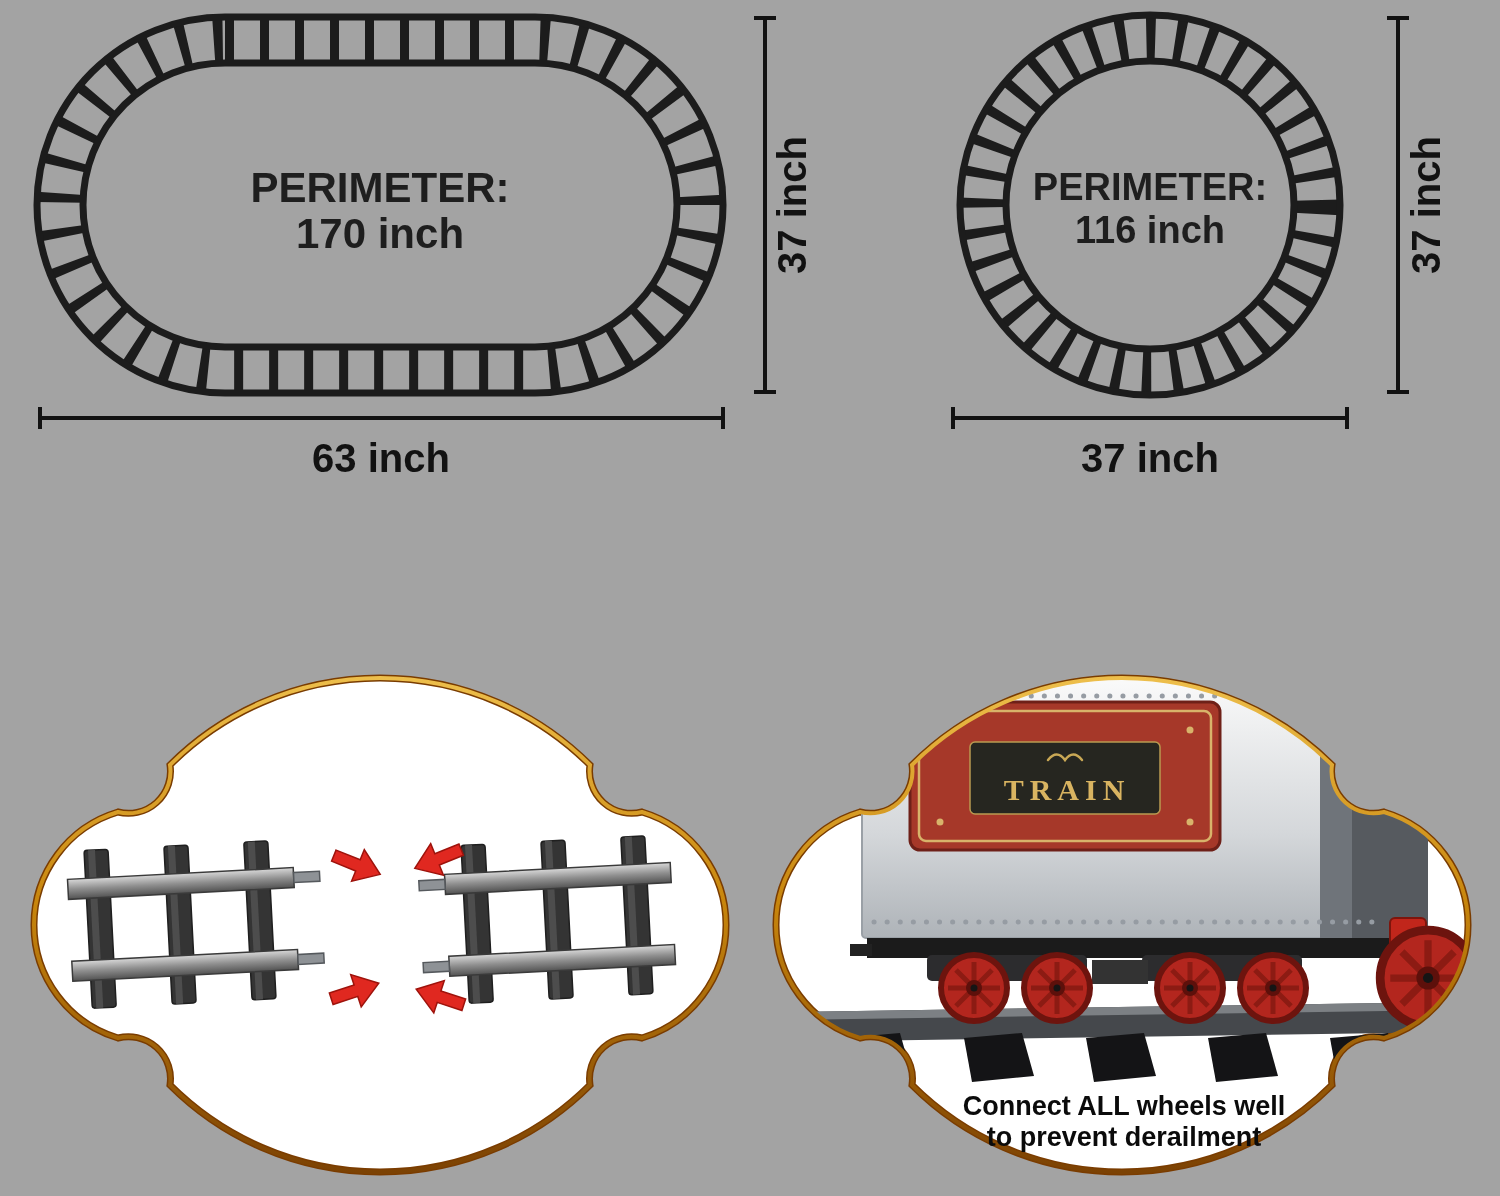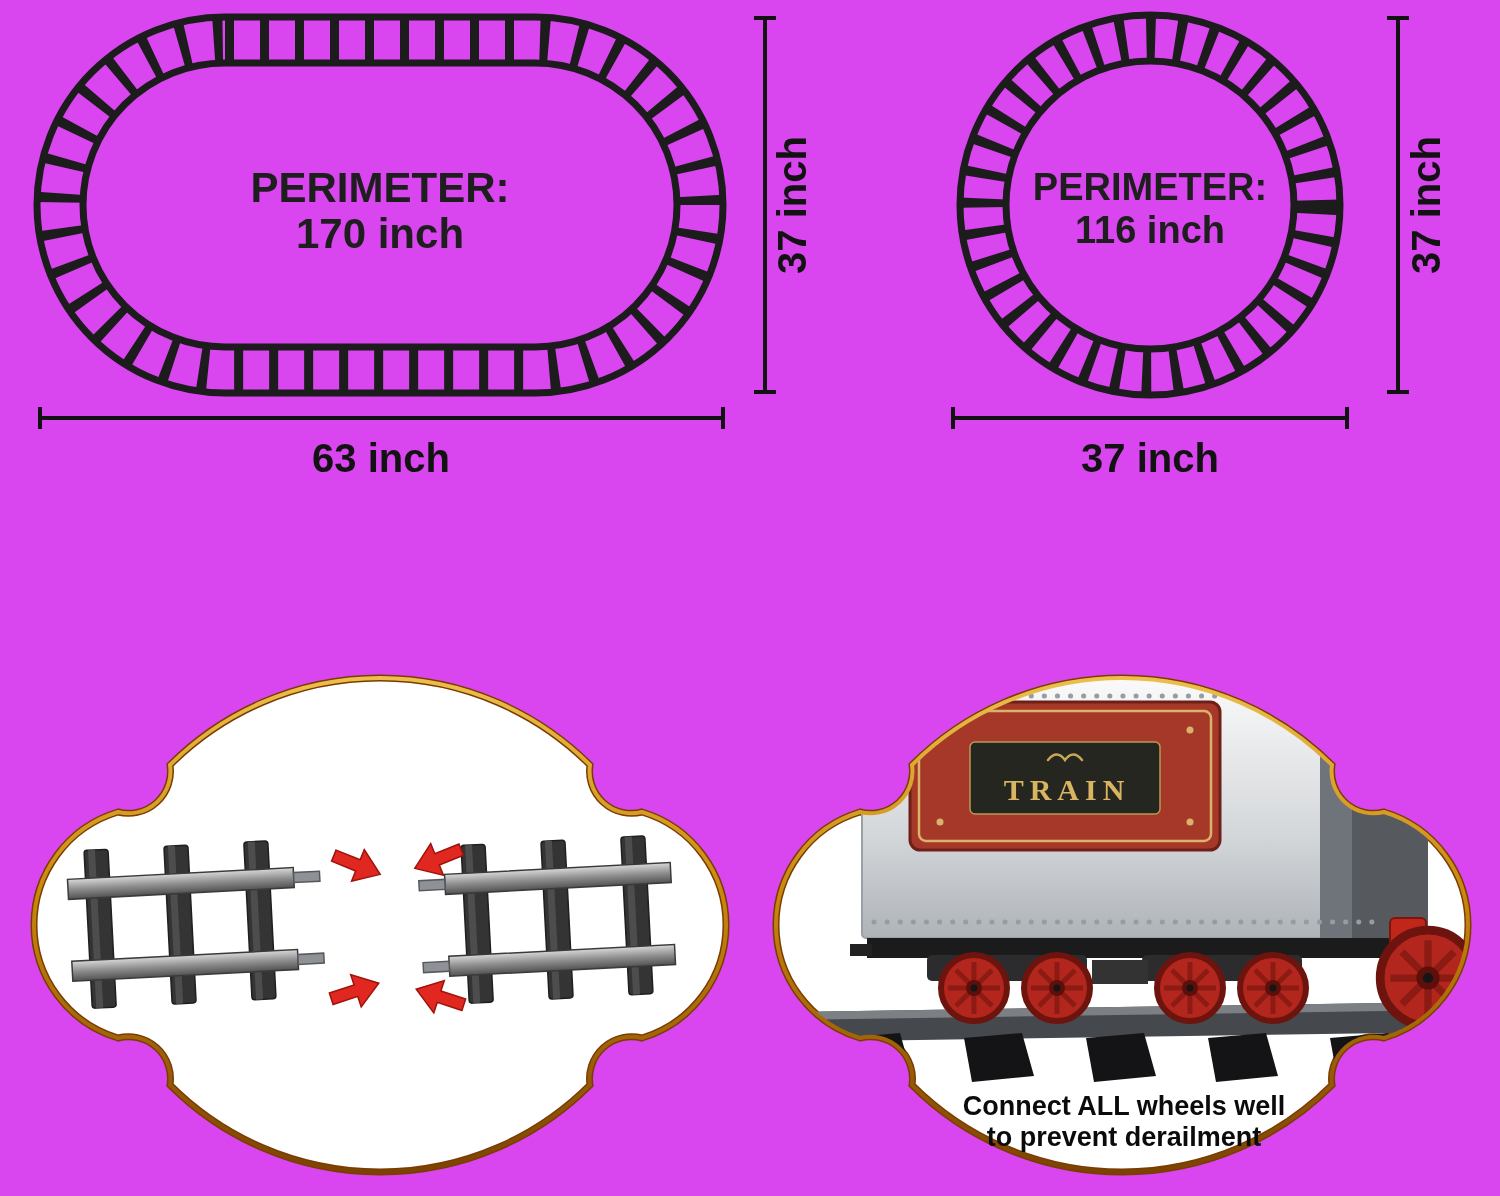--- a/index.html
+++ b/index.html
@@ -1,17 +1,17 @@
 <!DOCTYPE html>
 <html><head>
 <meta charset="utf-8">
 <style>
   html,body{margin:0;padding:0;background:#fff;}
   body{width:1500px;height:1196px;font-family:"Liberation Sans",sans-serif;}
-  .canvas{position:relative;width:1500px;height:1196px;background:#d946ef;overflow:hidden;}
+  .canvas{position:relative;width:1500px;height:1196px;background:#a3a3a3;overflow:hidden;}
   .top-svg{position:absolute;top:0;left:0;}
   .bottom-svg{position:absolute;top:652px;left:0;}
 
   
   .ties{fill:none;stroke:#1c1c1c;}
   .rail{fill:none;stroke:#1c1c1c;stroke-width:7;}
 
   
   .dimline{stroke:#121212;stroke-width:4;}
   .per-text{font-family:"Liberation Sans",sans-serif;font-weight:bold;fill:#1e1e1e;text-anchor:middle;}

